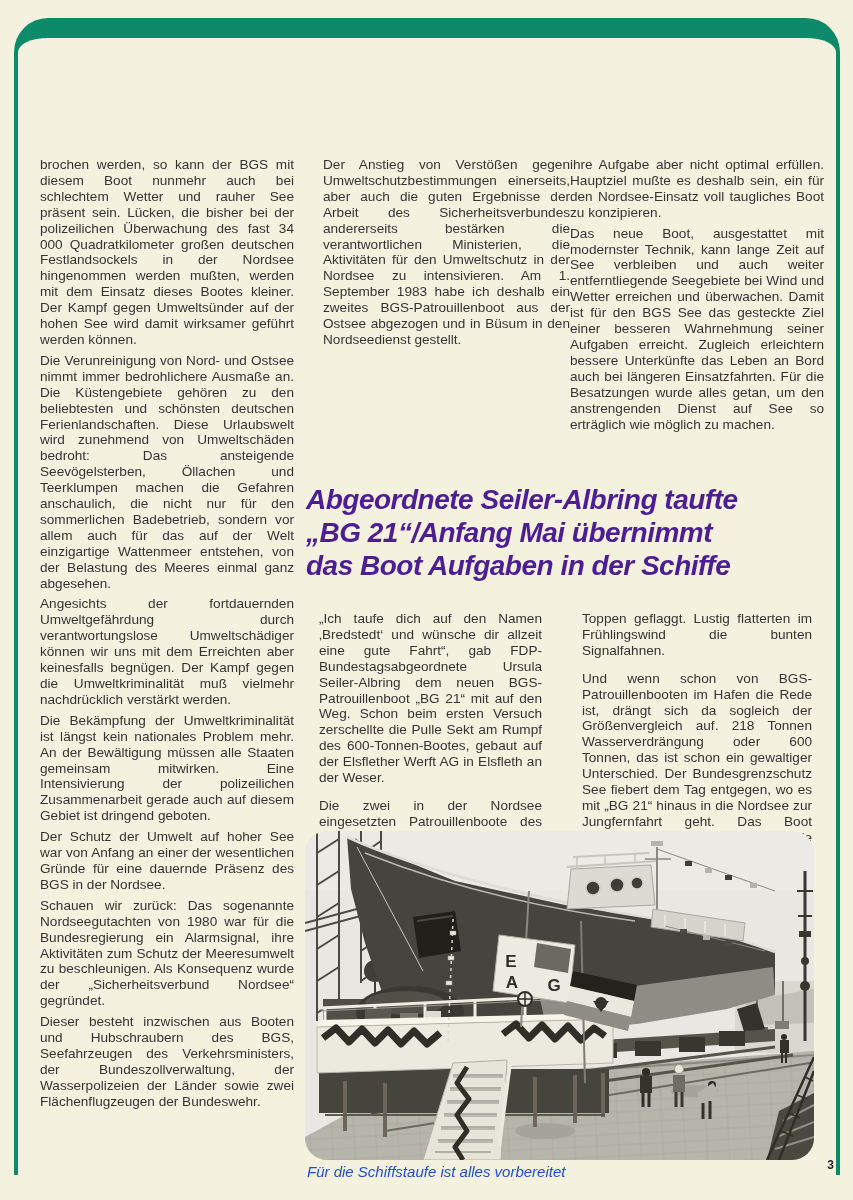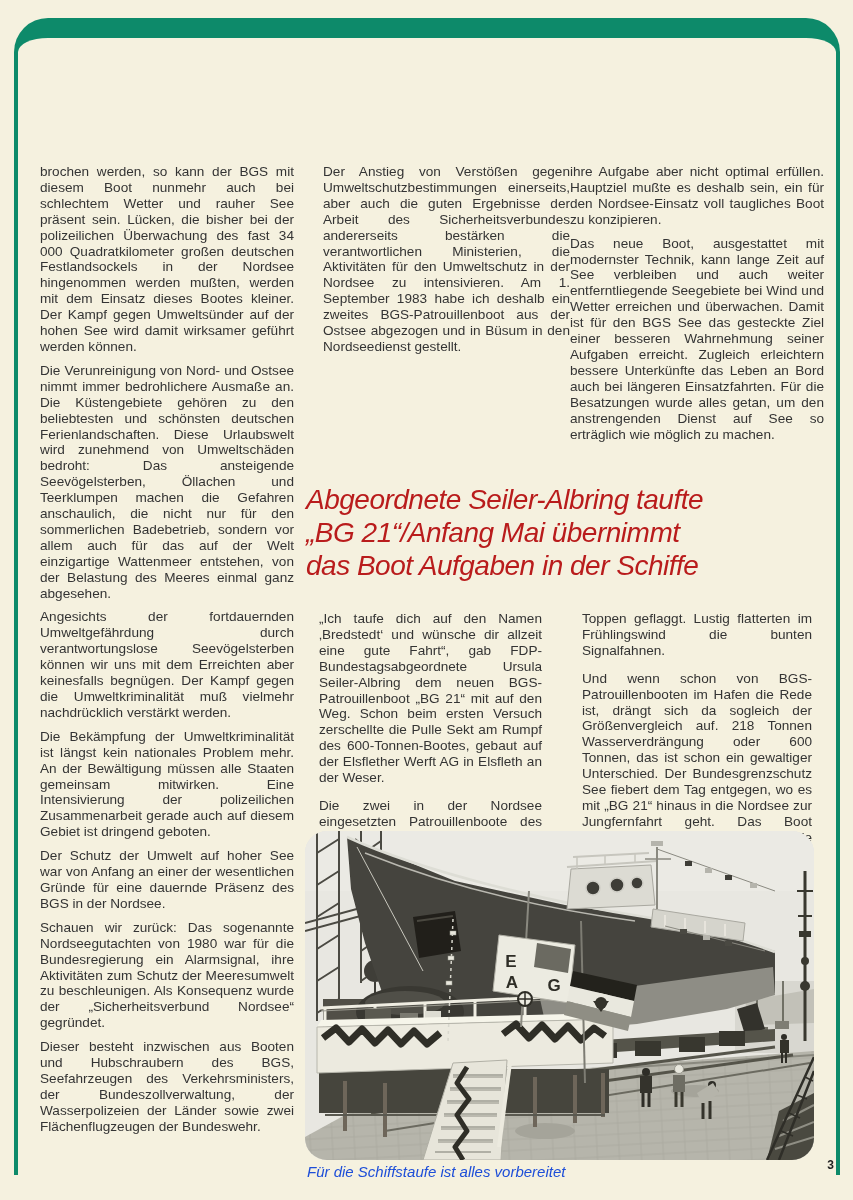--- a/index.html
+++ b/index.html
@@ -16,31 +16,31 @@
     border-right:4px solid #0d8a6a;
     border-bottom:none;
     border-radius:34px 34px 0 0;
     pointer-events:none;
   }
   .col{
     position:absolute;
     font-size:13.6px;line-height:15.9px;color:#343434;
     text-align:justify;
   }
-  .col p{margin:8px 0 5px 0;}
+  .col p{margin:1px 0 5px 0;}
   .col.tight p{margin:12px;}
   #col1{left:40px;top:156px;width:254px;}
   #col2a{left:323px;top:156px;width:247px;}
   #col3a{left:570px;top:156px;width:254px;}
   #col2b{left:307px;top:599px;width:247px;}
   #col3b{left:570px;top:599px;width:254px;}
   .headline{
     position:absolute;left:306px;top:483px;width:528px;
-    font-size:28px;line-height:33px;font-weight:normal;font-style:italic;
-    letter-spacing:-0.5px;color:#b91c1c;
+    font-size:28px;line-height:33px;font-weight:bold;font-style:italic;
+    letter-spacing:-0.5px;color:#4c1d95;
   }
   .photo-wrap{
     position:absolute;left:305px;top:831px;width:509px;height:329px;
     border-radius:22px;overflow:hidden;background:#e8e7e1;
   }
   .photo-wrap svg{display:block;}
   .caption{
     position:absolute;left:307px;top:1163px;width:420px;
     font-size:15px;font-style:italic;color:#1d4ed8;
   }
@@ -51,21 +51,21 @@
   svg text{font-family:"Liberation Sans", sans-serif;font-weight:bold;}
 </style>
 </head>
 <body>
 
 <div class="green-frame"></div>
 
 <div id="col1" class="col">
   <p>brochen werden, so kann der BGS mit diesem Boot nunmehr auch bei schlechtem Wetter und rauher See präsent sein. Lücken, die bisher bei der polizeilichen Überwachung des fast 34 000 Quadratkilometer großen deutschen Festlandsockels in der Nordsee hingenommen werden mußten, werden mit dem Einsatz dieses Bootes kleiner. Der Kampf gegen Umweltsünder auf der hohen See wird damit wirksamer geführt werden können.</p>
   <p>Die Verunreinigung von Nord- und Ostsee nimmt immer bedrohlichere Ausmaße an. Die Küstengebiete gehören zu den beliebtesten und schönsten deutschen Ferienlandschaften. Diese Urlaubswelt wird zunehmend von Umweltschäden bedroht: Das ansteigende Seevögelsterben, Öllachen und Teerklumpen machen die Gefahren anschaulich, die nicht nur für den sommerlichen Badebetrieb, sondern vor allem auch für das auf der Welt einzigartige Wattenmeer entstehen, von der Belastung des Meeres einmal ganz abgesehen.</p>
-  <p>Angesichts der fortdauernden Umweltgefährdung durch verantwortungslose Seevögelsterben können wir uns mit dem Erreichten aber keinesfalls begnügen. Der Kampf gegen die Umweltkriminalität muß vielmehr nachdrücklich verstärkt werden.</p>
+  <p>Angesichts der fortdauernden Umweltgefährdung durch verantwortungslose Umweltschädiger können wir uns mit dem Erreichten aber keinesfalls begnügen. Der Kampf gegen die Umweltkriminalität muß vielmehr nachdrücklich verstärkt werden.</p>
   <p>Die Bekämpfung der Umweltkriminalität ist längst kein nationales Problem mehr. An der Bewältigung müssen alle Staaten gemeinsam mitwirken. Eine Intensivierung der polizeilichen Zusammenarbeit gerade auch auf diesem Gebiet ist dringend geboten.</p>
   <p>Der Schutz der Umwelt auf hoher See war von Anfang an einer der wesentlichen Gründe für eine dauernde Präsenz des BGS in der Nordsee.</p>
   <p>Schauen wir zurück: Das sogenannte Nordseegutachten von 1980 war für die Bundesregierung ein Alarmsignal, ihre Aktivitäten zum Schutz der Meeresumwelt zu beschleunigen. Als Konsequenz wurde der „Sicherheitsverbund Nordsee“ gegründet.</p>
   <p>Dieser besteht inzwischen aus Booten und Hubschraubern des BGS, Seefahrzeugen des Verkehrsministers, der Bundeszollverwaltung, der Wasserpolizeien der Länder sowie zwei Flächenflugzeugen der Bundeswehr.</p>
 
 </div>
 
 <div id="col2a" class="col">
   <p>Der Anstieg von Verstößen gegen Umweltschutzbestimmungen einerseits, aber auch die guten Ergebnisse der Arbeit des Sicherheitsverbundes andererseits bestärken die verantwortlichen Ministerien, die Aktivitäten für den Umweltschutz in der Nordsee zu intensivieren. Am 1. September 1983 habe ich deshalb ein zweites BGS-Patrouillenboot aus der Ostsee abgezogen und in Büsum in den Nordseedienst gestellt.</p>
 </div>

